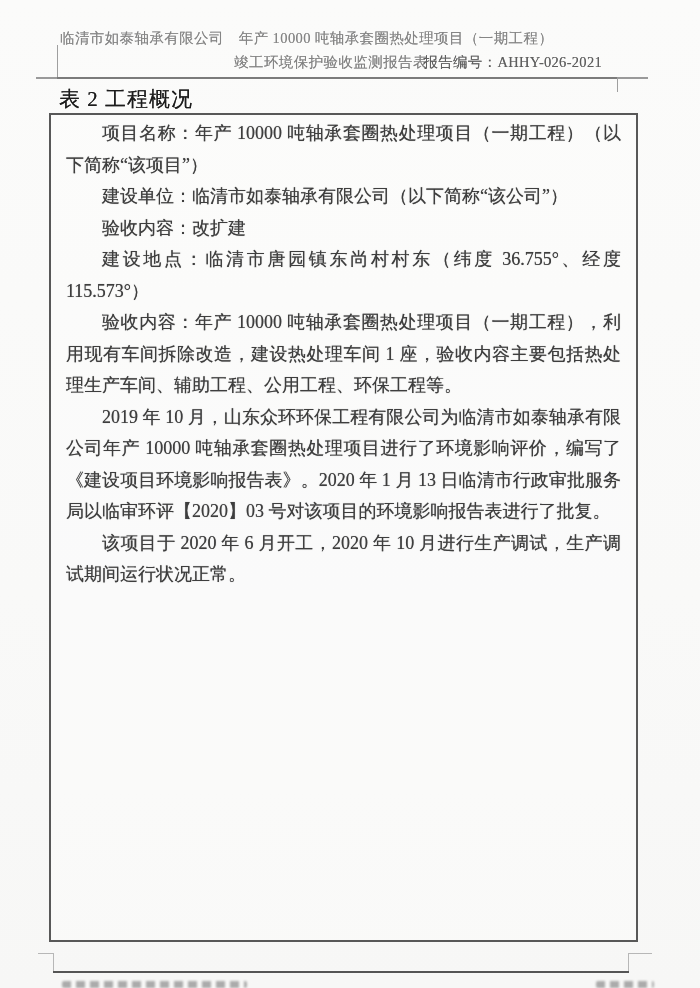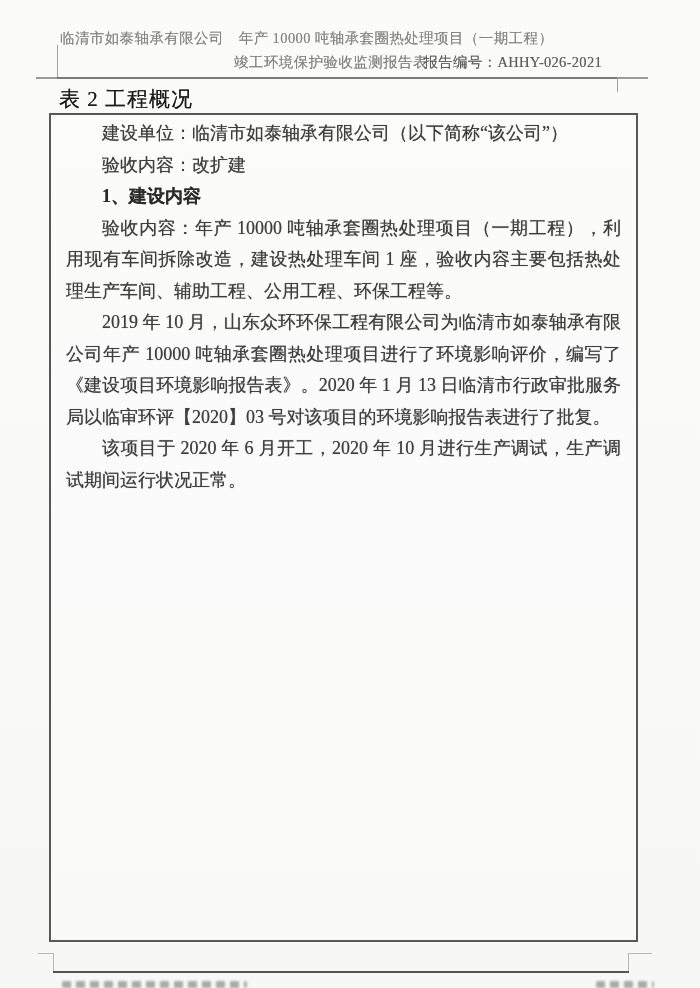--- a/index.html
+++ b/index.html
@@ -120,23 +120,24 @@
   </div>
 
   <div class="hdr-rule"></div>
   <div class="hdr-rule-dark"></div>
   <div class="hdr-tick-left"></div>
   <div class="hdr-tick-right"></div>
 
   <div class="sec-title">表 2 工程概况</div>
 
   <div class="content-box">
+    <p class="para">项目名称：年产 10000 吨轴承套圈热处理项目（一期工程）（以下简称“该项目”）</p>
     <p class="para">建设单位：临清市如泰轴承有限公司（以下简称“该公司”）</p>
     <p class="para">验收内容：改扩建</p>
-    <p class="para heading">1、建设内容</p>
+    <p class="para">建设地点：临清市唐园镇东尚村村东（纬度 36.755°、经度 115.573°）</p>
     <p class="para">验收内容：年产 10000 吨轴承套圈热处理项目（一期工程），利用现有车间拆除改造，建设热处理车间 1 座，验收内容主要包括热处理生产车间、辅助工程、公用工程、环保工程等。</p>
     <p class="para">2019 年 10 月，山东众环环保工程有限公司为临清市如泰轴承有限公司年产 10000 吨轴承套圈热处理项目进行了环境影响评价，编写了《建设项目环境影响报告表》。2020 年 1 月 13 日临清市行政审批服务局以临审环评【2020】03 号对该项目的环境影响报告表进行了批复。</p>
     <p class="para">该项目于 2020 年 6 月开工，2020 年 10 月进行生产调试，生产调试期间运行状况正常。</p>
   </div>
 
   <div class="ftr-step-left-h"></div>
   <div class="ftr-step-left-v"></div>
   <div class="ftr-step-right-h"></div>
   <div class="ftr-step-right-v"></div>
   <div class="ftr-rule"></div>

